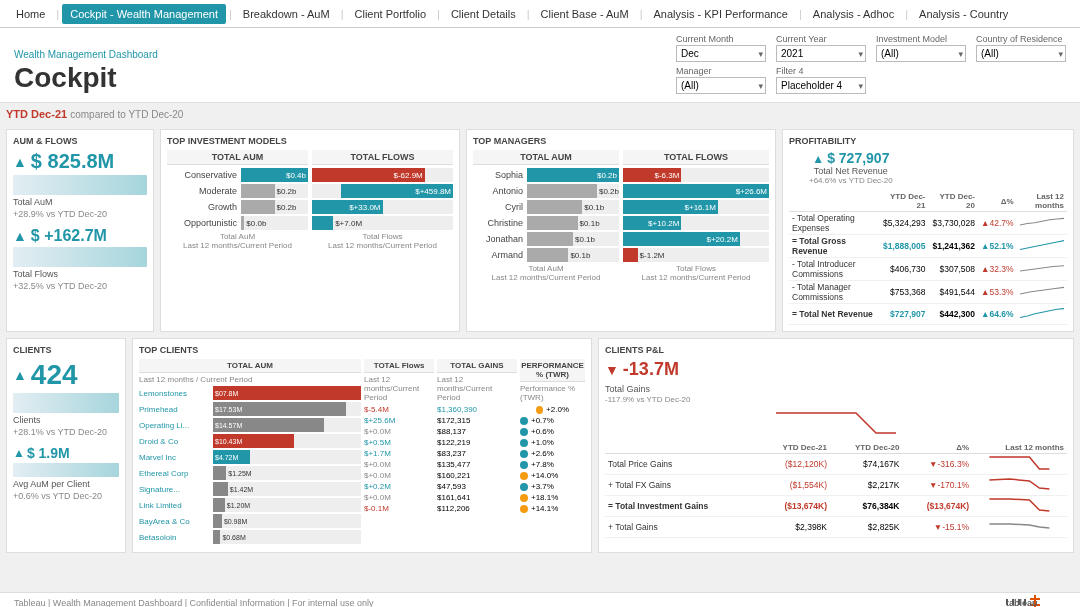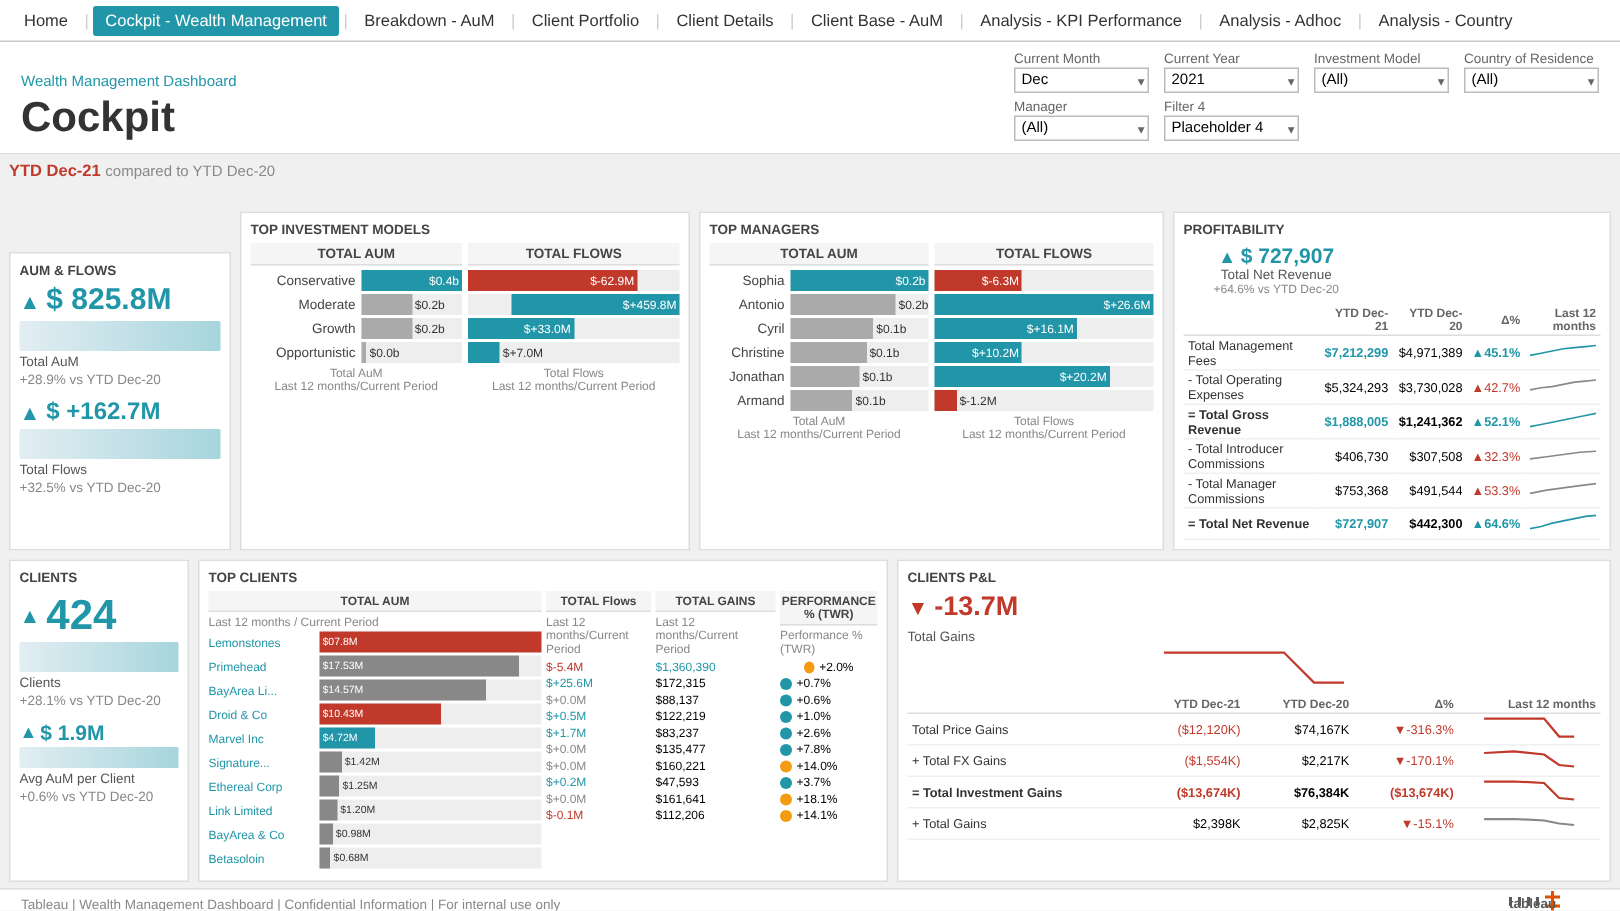--- a/index.html
+++ b/index.html
@@ -26,21 +26,21 @@
     .color-coding-label { font-size: 9px; color: #2196a8; text-decoration: underline; }
 
     
     .top-row { display: flex; gap: 6px; margin-bottom: 6px; }
     .bottom-row { display: flex; gap: 6px; }
 
     
     .panel { background: #fff; border: 1px solid #ddd; padding: 6px; flex-shrink: 0; }
 
     
-    .aum-flows { width: 148px; margin-top: 27px; }
+    .aum-flows { width: 148px; }
     .metric-block { margin-bottom: 8px; }
     .metric-arrow-up { color: #2196a8; font-size: 14px; }
     .metric-value { font-size: 20px; font-weight: bold; color: #2196a8; }
     .metric-label { font-size: 9px; color: #555; }
     .metric-change { font-size: 9px; color: #888; margin-top: 2px; }
     .mini-chart { height: 20px; background: linear-gradient(to right, #b8d4e0, #2196a8); opacity: 0.4; margin: 2px 0; border-radius: 1px; }
     .section-label { font-size: 9px; font-weight: bold; color: #444; margin-bottom: 4px; text-transform: uppercase; }
 
     
     .top-inv { width: 300px; }
@@ -177,21 +177,21 @@
             </select>
           </div>
         </div>
       </div>
     </div>
   </div>
 </div>
 
 <div style="background:#f0f0f0; padding:5px 6px; height: 489px; overflow:hidden;">
 
-  <div style="margin-bottom:21px;">
+  <div style="margin-bottom:9px;">
     <span style="font-size:11px; color:#c0392b; font-weight:bold;">YTD Dec-21</span>
     <span style="font-size:10px; color:#888;">compared to YTD Dec-20</span>
   </div>
 
   <div class="top-row">
 
     <div class="panel aum-flows">
       <div class="section-label">AuM &amp; FLOWS</div>
       <div class="metric-block">
         <div style="display:flex;align-items:center;gap:4px;">
@@ -399,29 +399,20 @@
           <tr>
             <th style="text-align:left;"></th>
             <th>YTD Dec-21</th>
             <th>YTD Dec-20</th>
             <th>Δ%</th>
             <th>Last 12 months</th>
           </tr>
         </thead>
         <tbody>
           <tr>
-            <td>Total Management Fees</td>
-            <td class="td-blue">$7,212,299</td>
-            <td>$4,971,389</td>
-            <td class="td-blue">▲45.1%</td>
-            <td><svg class="sparkline" viewBox="0 0 60 16">
-                  <polyline points="0,12 10,10 20,8 30,6 40,5 50,4 60,3" fill="none" stroke="#2196a8" stroke-width="1.5"></polyline>
-                </svg></td>
-          </tr>
-          <tr>
             <td>- Total Operating Expenses</td>
             <td>$5,324,293</td>
             <td>$3,730,028</td>
             <td class="td-red">▲42.7%</td>
             <td><svg class="sparkline" viewBox="0 0 60 16">
                   <polyline points="0,12 10,10 20,9 30,7 40,5 50,4 60,3" fill="none" stroke="#888" stroke-width="1.5"></polyline>
                 </svg></td>
           </tr>
           <tr>
             <td style="font-weight:bold;">= Total Gross Revenue</td>
@@ -503,21 +494,21 @@
           </div>
           <div class="bar-row">
             <span style="font-size:8px;color:#2196a8;width:70px;">Primehead</span>
             <div class="bar-container">
               <div style="background:#888;height:100%;width:90%;display:flex;align-items:center;padding-left:2px;">
                   <span style="font-size:7px;color:#fff;">$17.53M</span>
                 </div>
             </div>
           </div>
           <div class="bar-row">
-            <span style="font-size:8px;color:#2196a8;width:70px;">BayArea Li...</span>
+            <span style="font-size:8px;color:#2196a8;width:70px;">Operating Li...</span>
             <div class="bar-container">
               <div style="background:#888;height:100%;width:75%;display:flex;align-items:center;padding-left:2px;">
                   <span style="font-size:7px;color:#fff;">$14.57M</span>
                 </div>
             </div>
           </div>
           <div class="bar-row">
             <span style="font-size:8px;color:#2196a8;width:70px;">Droid &amp; Co</span>
             <div class="bar-container">
               <div style="background:#c0392b;height:100%;width:55%;display:flex;align-items:center;padding-left:2px;">
@@ -527,31 +518,31 @@
           </div>
           <div class="bar-row">
             <span style="font-size:8px;color:#2196a8;width:70px;">Marvel Inc</span>
             <div class="bar-container">
               <div style="background:#2196a8;height:100%;width:25%;display:flex;align-items:center;padding-left:2px;">
                   <span style="font-size:7px;color:#fff;">$4.72M</span>
                 </div>
             </div>
           </div>
           <div class="bar-row">
+            <span style="font-size:8px;color:#2196a8;width:70px;">Ethereal Corp</span>
+            <div class="bar-container">
+              <div style="background:#888;height:100%;width:9%;display:flex;align-items:center;"></div>
+              <span style="font-size:7px;color:#333;margin-left:2px;">$1.25M</span>
+            </div>
+          </div>
+          <div class="bar-row">
             <span style="font-size:8px;color:#2196a8;width:70px;">Signature...</span>
             <div class="bar-container">
               <div style="background:#888;height:100%;width:10%;display:flex;align-items:center;"></div>
               <span style="font-size:7px;color:#333;margin-left:2px;">$1.42M</span>
-            </div>
-          </div>
-          <div class="bar-row">
-            <span style="font-size:8px;color:#2196a8;width:70px;">Ethereal Corp</span>
-            <div class="bar-container">
-              <div style="background:#888;height:100%;width:9%;display:flex;align-items:center;"></div>
-              <span style="font-size:7px;color:#333;margin-left:2px;">$1.25M</span>
             </div>
           </div>
           <div class="bar-row">
             <span style="font-size:8px;color:#2196a8;width:70px;">Link Limited</span>
             <div class="bar-container">
               <div style="background:#888;height:100%;width:8%;display:flex;align-items:center;"></div>
               <span style="font-size:7px;color:#333;margin-left:2px;">$1.20M</span>
             </div>
           </div>
           <div class="bar-row">
@@ -617,20 +608,21 @@
       </div>
     </div>
 
     <div class="panel clients-pnl">
       <div class="section-label">CLIENTS P&amp;L</div>
       <div style="display:flex;align-items:center;gap:4px;margin-bottom:4px;">
         <span style="color:#c0392b;font-size:14px;">▼</span>
         <span style="font-size:18px;font-weight:bold;color:#c0392b;">-13.7M</span>
       </div>
       <div style="font-size:9px;color:#555;margin-bottom:1px;">Total Gains</div>
+      <div style="font-size:8px;color:#888;margin-bottom:4px;">-117.9% vs YTD Dec-20</div>
       <div style="height:30px;margin-bottom:4px;">
         <svg width="100%" height="30" viewBox="0 0 120 30">
           <polyline points="0,5 20,5 40,5 60,5 80,5 100,25 120,25" fill="none" stroke="#c0392b" stroke-width="1.5"></polyline>
         </svg>
       </div>
       <table class="prof-table">
         <thead>
           <tr>
             <th style="text-align:left;"></th>
             <th>YTD Dec-21</th>

